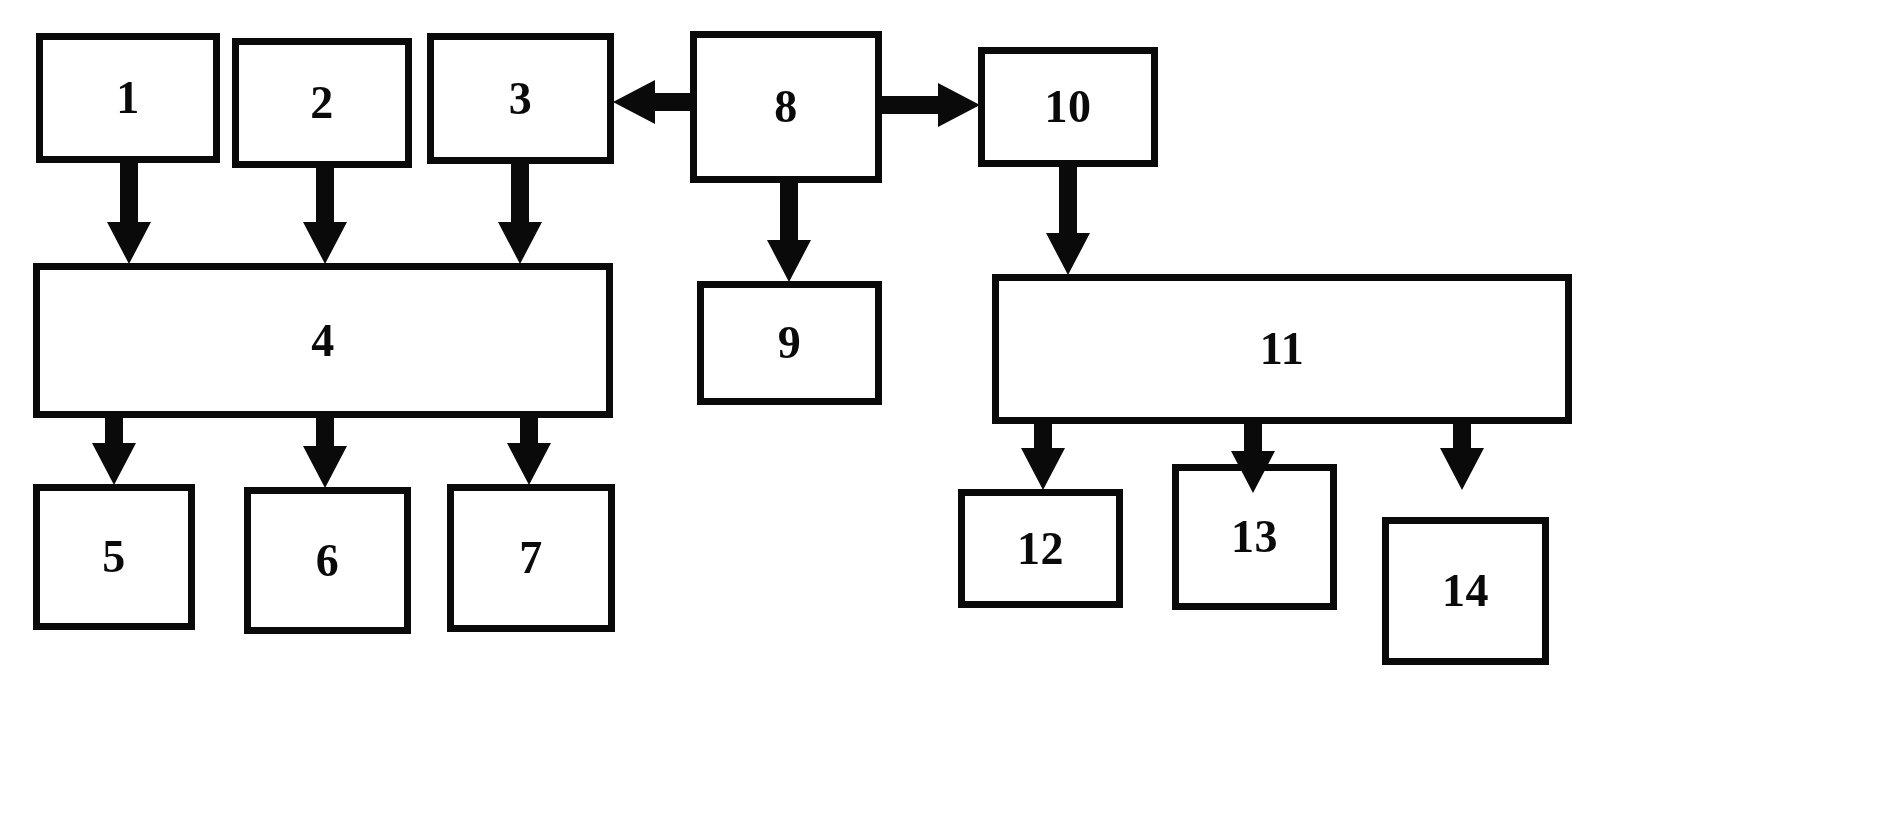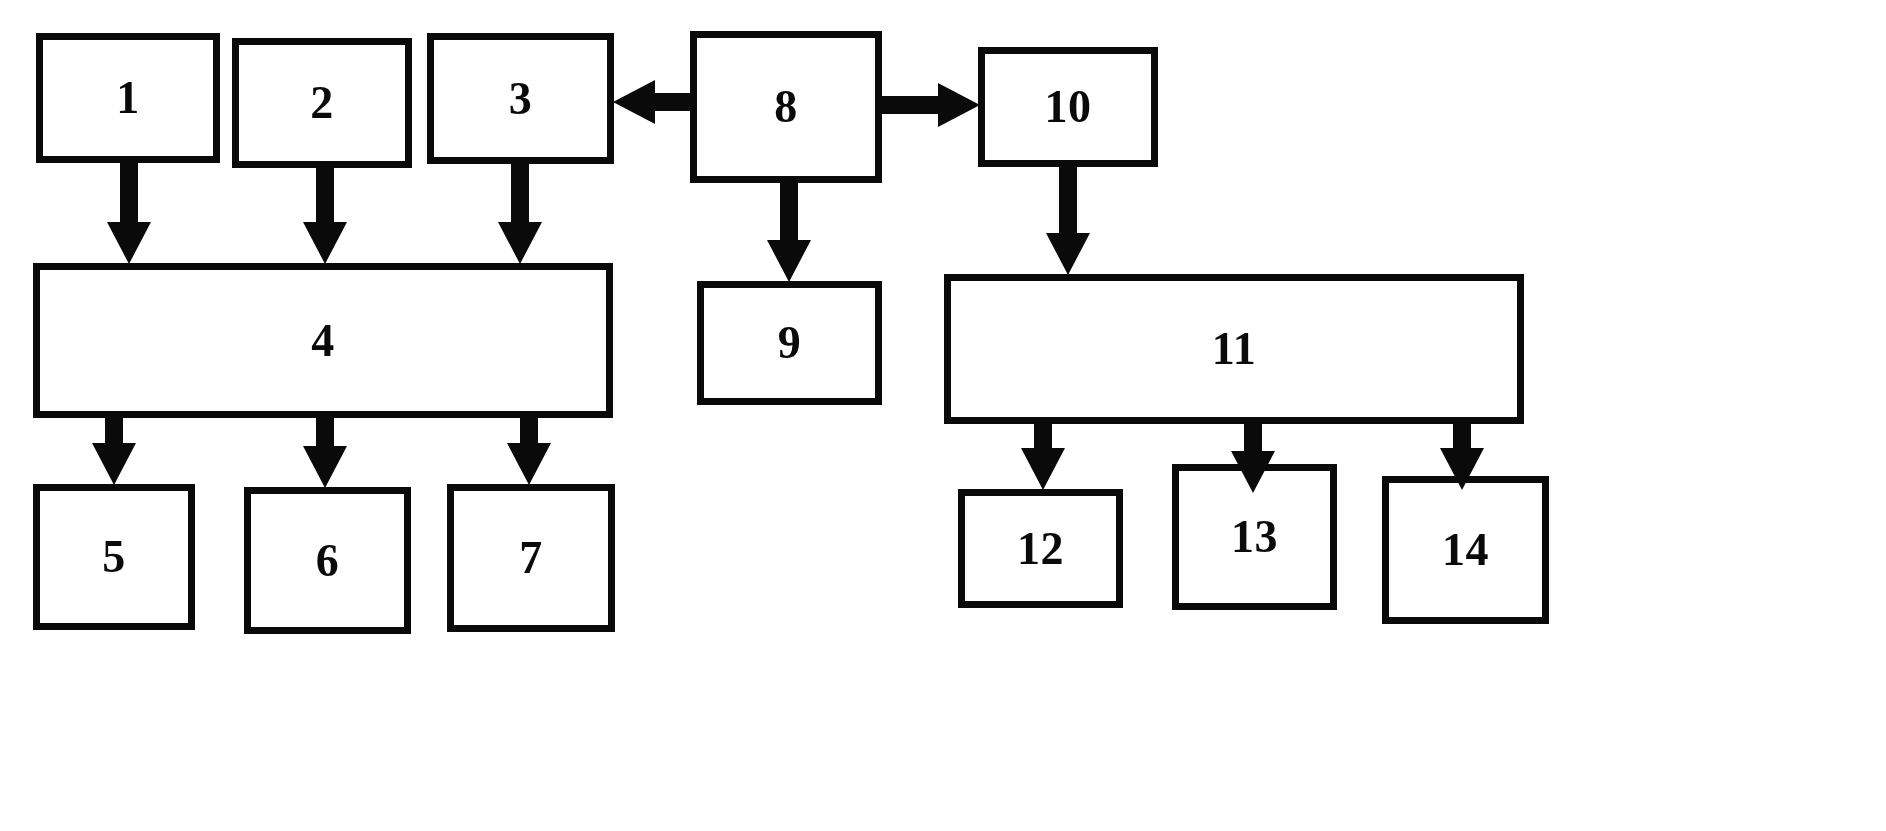--- a/index.html
+++ b/index.html
@@ -70,30 +70,30 @@
       </div>
       <div class="node" style="left: 690px; top: 31px; width: 192px; height: 152px; border-color: rgb(10, 10, 10);">
         <span class="node-label">8</span>
       </div>
       <div class="node" style="left: 697px; top: 281px; width: 185px; height: 124px; border-color: rgb(10, 10, 10);">
         <span class="node-label">9</span>
       </div>
       <div class="node" style="left: 978px; top: 47px; width: 180px; height: 120px; border-color: rgb(10, 10, 10);">
         <span class="node-label">10</span>
       </div>
-      <div class="node wide" style="left: 944px; top: 274px; width: 580px; height: 150px; border-color: rgb(10, 10, 10);">
+      <div class="node wide" style="left: 992px; top: 274px; width: 580px; height: 150px; border-color: rgb(10, 10, 10);">
         <span class="node-label">11</span>
       </div>
       <div class="node" style="left: 958px; top: 489px; width: 165px; height: 119px; border-color: rgb(10, 10, 10);">
         <span class="node-label">12</span>
       </div>
       <div class="node" style="left: 1172px; top: 464px; width: 165px; height: 146px; border-color: rgb(10, 10, 10);">
         <span class="node-label">13</span>
       </div>
-      <div class="node" style="left: 1382px; top: 476px; width: 167px; height: 148px; border-color: rgb(10, 10, 10);">
+      <div class="node" style="left: 1382px; top: 517px; width: 167px; height: 148px; border-color: rgb(10, 10, 10);">
         <span class="node-label">14</span>
       </div>
     </div>
   <div id="arrows-layer">
       <div class="arrow" style="left: 103px; top: 163px;">
         <svg width="52" height="101" viewBox="0 0 52 101">
           <polygon points="17,0 35,0 35,59 48,59 26,101 4,59 17,59" fill="#0a0a0a"></polygon>
         </svg>
       </div>
       <div class="arrow" style="left: 299px; top: 168px;">

